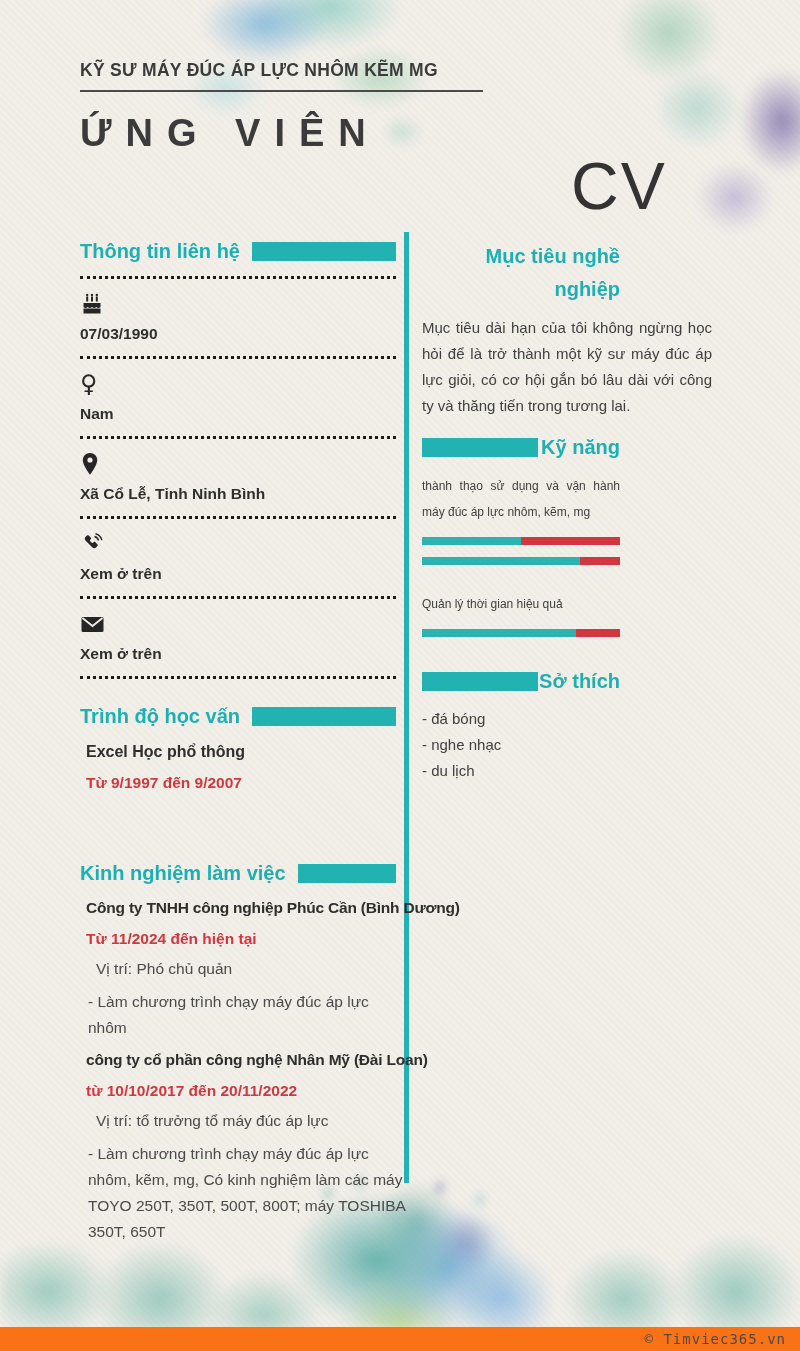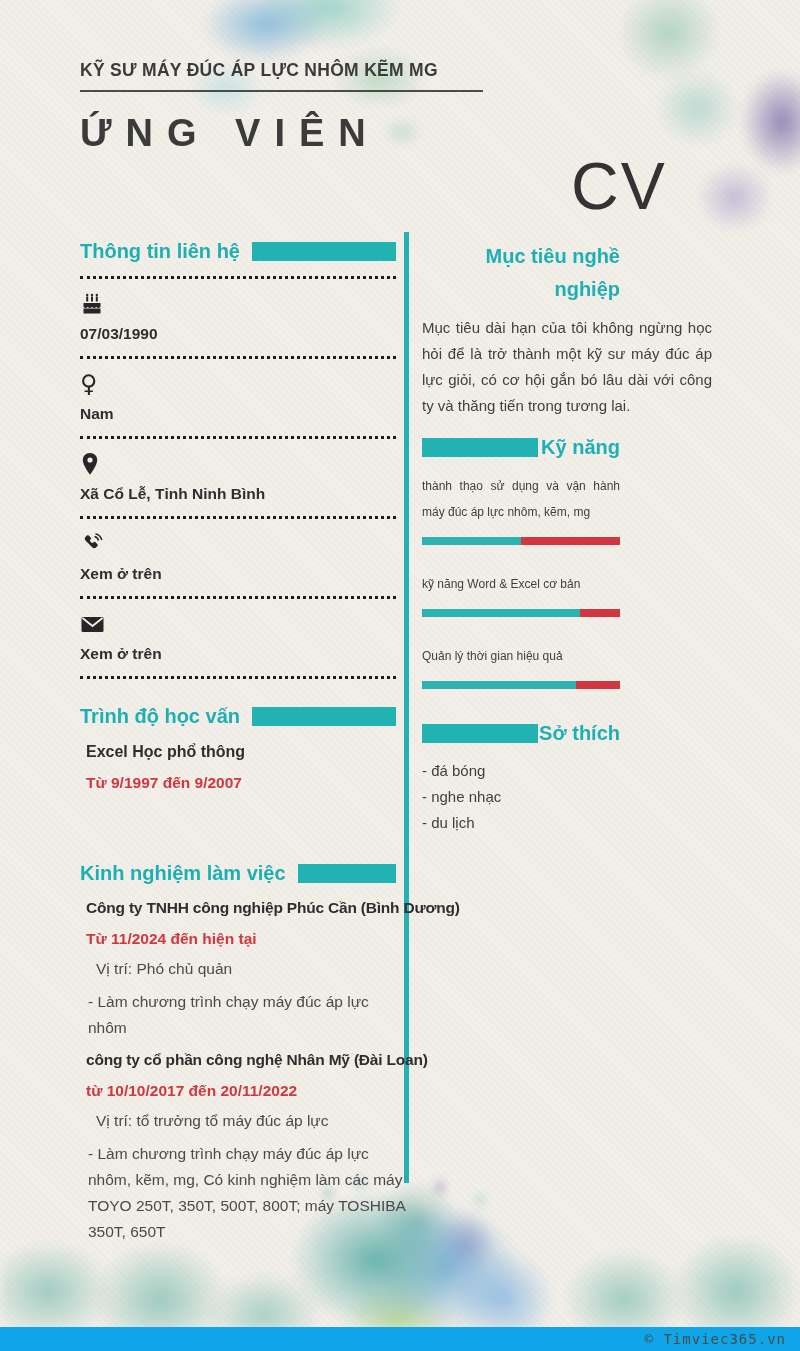--- a/index.html
+++ b/index.html
@@ -92,21 +92,21 @@
   .right-head .head-bar{ width:116px; }
   .skill-item{ width:198px; }
   .skill-label{ margin-top:14px; font-size:12px; line-height:26px; text-align:justify; color:#3f3f3f; }
   .skill-track{ margin-top:12px; height:8px; width:198px; background:#d2373f; }
   .skill-fill{ height:8px; background:#2bb3af; }
   .skill-item + .skill-item .skill-label{ margin-top:26px; }
   .hobby-head{ margin-top:33px; }
   .hobby-item{ margin-top:12px; font-size:15px; color:#3f3f3f; line-height:14px; }
   .hobby-item.first{ margin-top:19px; }
   
-  .footer-strip{ position:absolute; left:0; bottom:0; width:800px; height:24px; background:#0ea5e9;
+  .footer-strip{ position:absolute; left:0; bottom:0; width:800px; height:24px; background:#f97316;
     display:flex; align-items:center; justify-content:flex-end; padding-right:14px; }
   .footer-text{ font-family:"DejaVu Sans Mono", monospace; font-size:14px; color:#4a4a4a; letter-spacing:1px; }
 </style>
 </head>
 <body>
 
 <div class="splash splash-top-left"></div>
 <div class="splash splash-top-right"></div>
 <div class="splash splash-bottom"></div>
 
@@ -232,21 +232,20 @@
       <h2>Kỹ năng</h2>
     </div>
 
     <div class="skill-item">
       <div class="skill-label">thành thạo sử dụng và vận hành máy đúc áp lực nhôm, kẽm, mg</div>
       <div class="skill-track">
           <div class="skill-fill" style="width: 50%;"></div>
         </div>
     </div>
     <div class="skill-item">
-      <div class="skill-label">kỹ năng Word &amp; Excel cơ bản</div>
       <div class="skill-track">
           <div class="skill-fill" style="width: 80%;"></div>
         </div>
     </div>
     <div class="skill-item">
       <div class="skill-label">Quản lý thời gian hiệu quả</div>
       <div class="skill-track">
           <div class="skill-fill" style="width: 78%;"></div>
         </div>
     </div>

